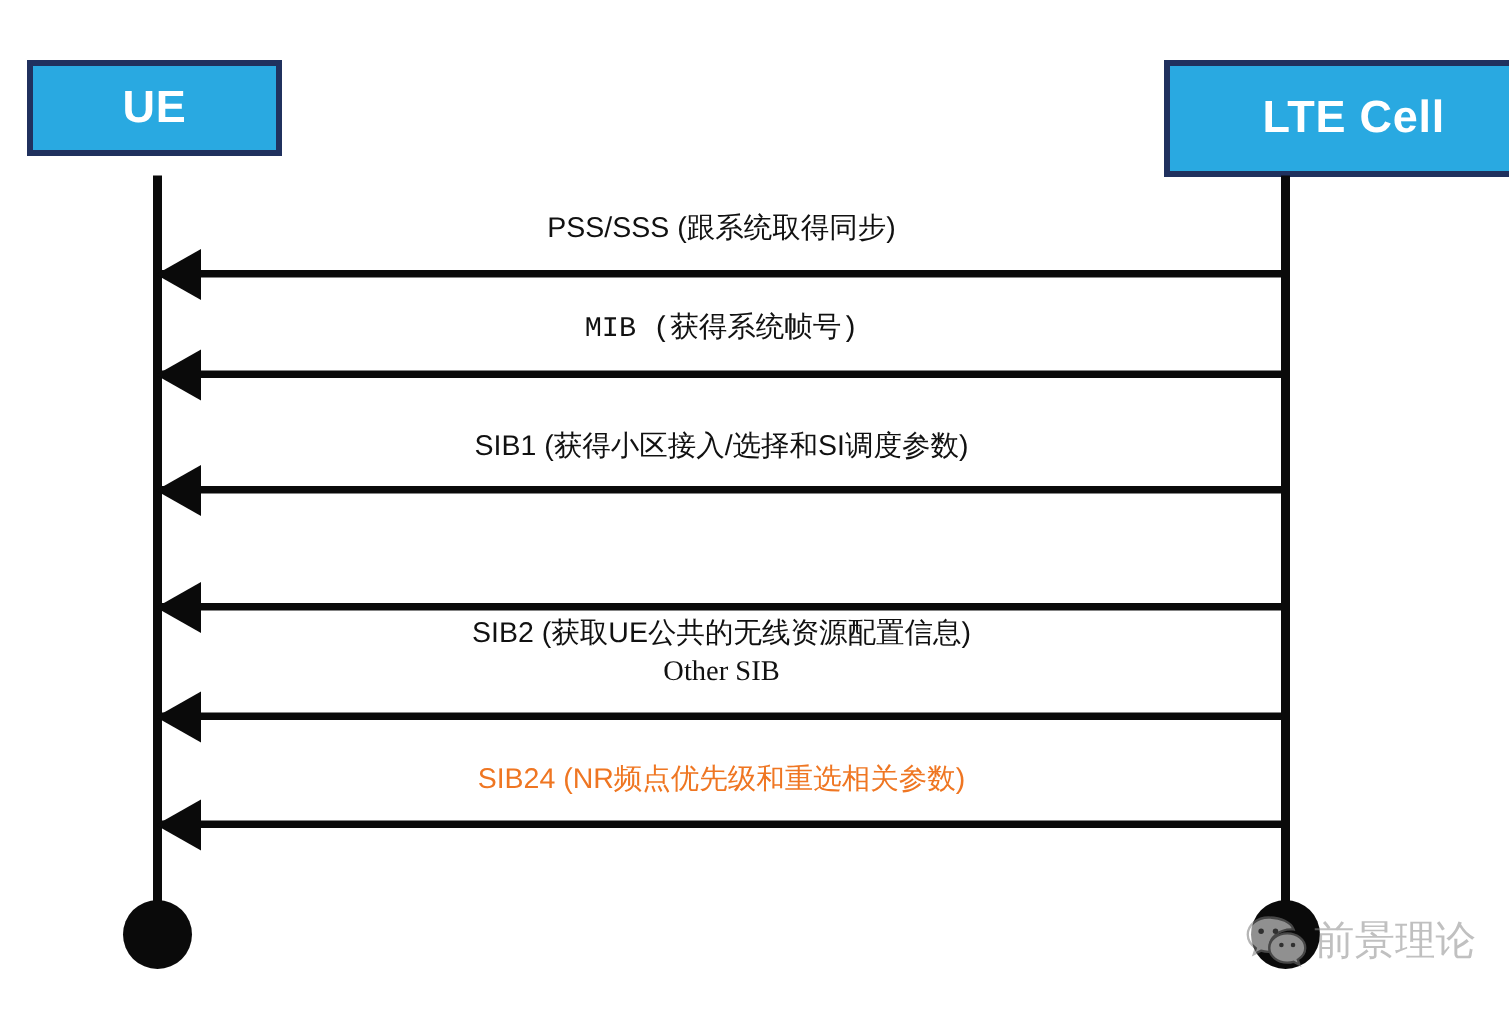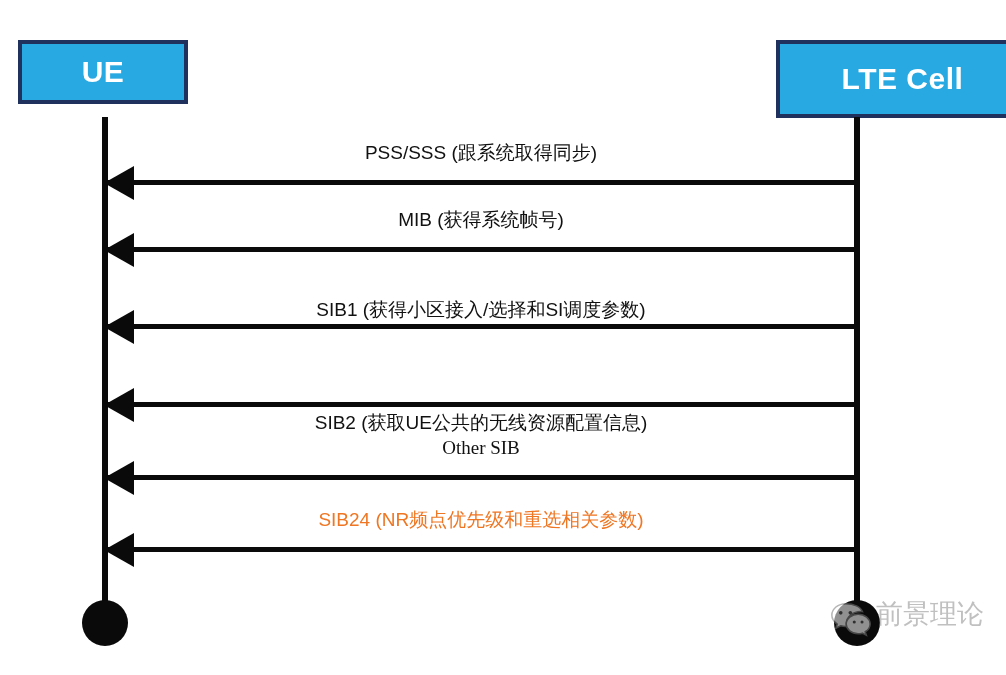--- a/index.html
+++ b/index.html
@@ -91,21 +91,21 @@
   }
 
   
   #watermark {
     position: absolute;
     left: 828px;
     top: 596px;
     width: 178px;
     height: 62px;
     display: flex;
-    align-items: flex-start;
+    align-items: center;
     opacity: 0.55;
     pointer-events: none;
   }
   #watermark-logo {
     position: relative;
     width: 46px;
     height: 46px;
     flex: 0 0 46px;
   }
   #watermark-text {
@@ -132,24 +132,24 @@
   <div class="lifeline" id="lifeline-ue"></div>
   <div class="lifeline" id="lifeline-ltecell"></div>
 
   <div class="lifeline-end" id="lifeline-end-ue"></div>
   <div class="lifeline-end" id="lifeline-end-ltecell"></div>
 
   <div id="messages-layer">
       <div class="msg-label" style="top: 143px;">PSS/SSS (跟系统取得同步)</div>
       <div class="msg-line" style="top: 180px;"></div>
       <div class="msg-head" style="top: 166px;"></div>
-      <div class="msg-label" style="top: 210px;">MIB (获得系统帧号)</div>
+      <div class="msg-label" style="top: 210px; font-family: Liberation Mono, monospace;">MIB (获得系统帧号)</div>
       <div class="msg-line" style="top: 247px;"></div>
       <div class="msg-head" style="top: 233px;"></div>
-      <div class="msg-label" style="top: 300px;">SIB1 (获得小区接入/选择和SI调度参数)</div>
+      <div class="msg-label" style="top: 288px;">SIB1 (获得小区接入/选择和SI调度参数)</div>
       <div class="msg-line" style="top: 324px;"></div>
       <div class="msg-head" style="top: 310px;"></div>
       <div class="msg-label" style="top: 365px; margin-top: 48px;">SIB2 (获取UE公共的无线资源配置信息)</div>
       <div class="msg-line" style="top: 402px;"></div>
       <div class="msg-head" style="top: 388px;"></div>
       <div class="msg-label" style="top: 438px; font-family: Liberation Serif, serif;">Other SIB</div>
       <div class="msg-line" style="top: 475px;"></div>
       <div class="msg-head" style="top: 461px;"></div>
       <div class="msg-label accent" style="top: 510px;">SIB24 (NR频点优先级和重选相关参数)</div>
       <div class="msg-line" style="top: 547px;"></div>

